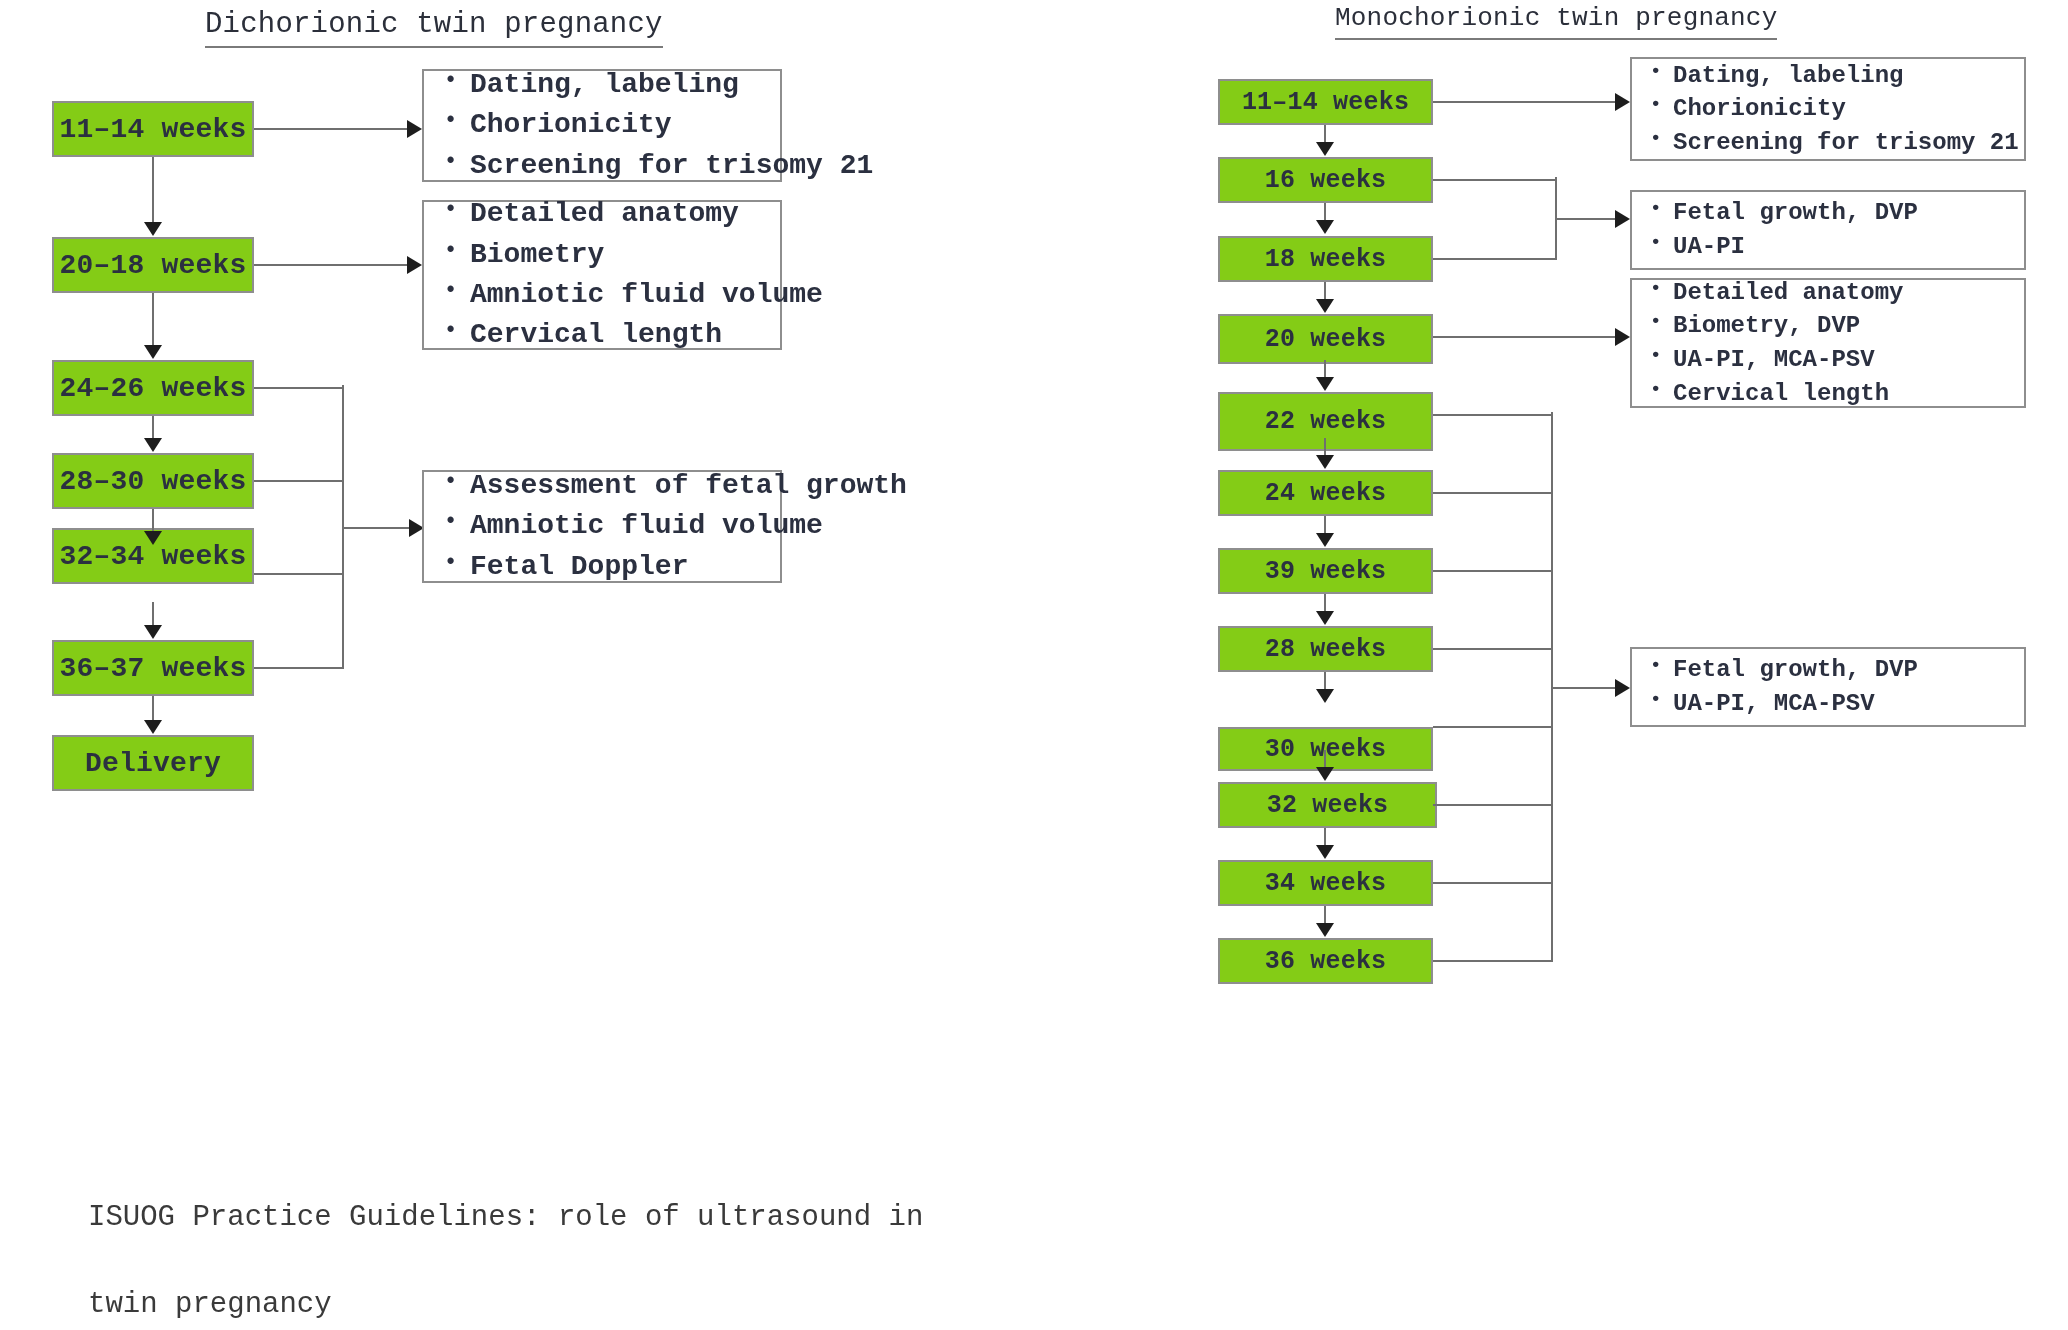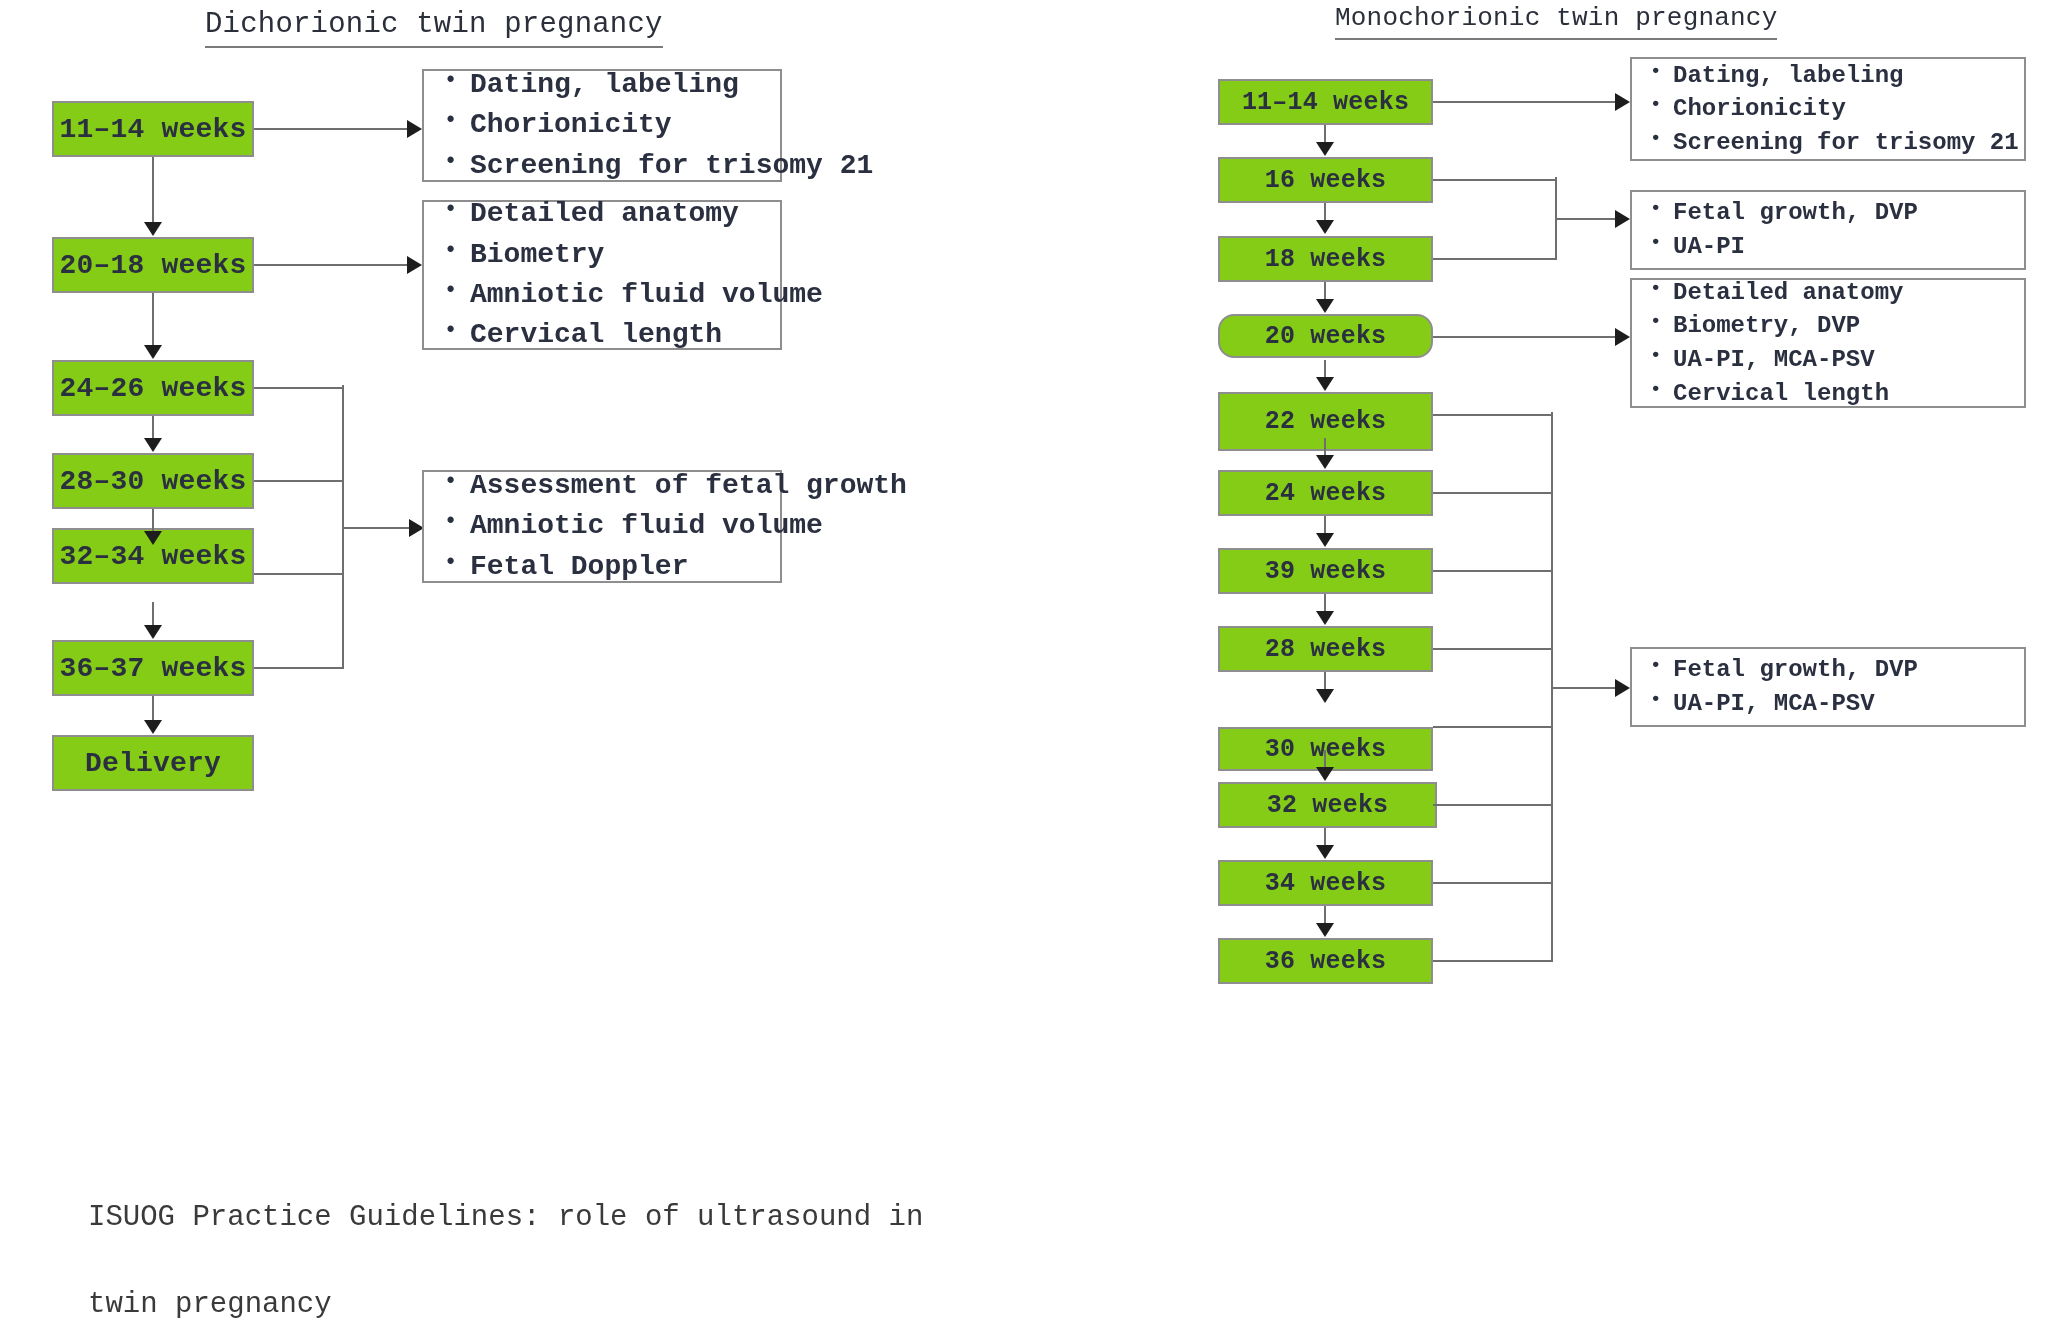--- a/index.html
+++ b/index.html
@@ -217,21 +217,21 @@
 
   <div class="node right" style="left:1218px; top:79px; width:215px; height:46px;">
     <span>11–14 weeks</span>
   </div>
   <div class="node right" style="left:1218px; top:157px; width:215px; height:46px;">
     <span>16 weeks</span>
   </div>
   <div class="node right" style="left:1218px; top:236px; width:215px; height:46px;">
     <span>18 weeks</span>
   </div>
-  <div class="node right" style="left:1218px; top:314px; width:215px; height:44px;border-radius:16px;">
+  <div class="node right" style="left:1218px; top:314px; width:215px; height:50px;">
     <span>20 weeks</span>
   </div>
   <div class="node right" style="left:1218px; top:392px; width:215px; height:59px;">
     <span>22 weeks</span>
   </div>
   <div class="node right" style="left:1218px; top:470px; width:215px; height:46px;">
     <span>24 weeks</span>
   </div>
   <div class="node right" style="left:1218px; top:548px; width:215px; height:46px;">
     <span>39 weeks</span>

